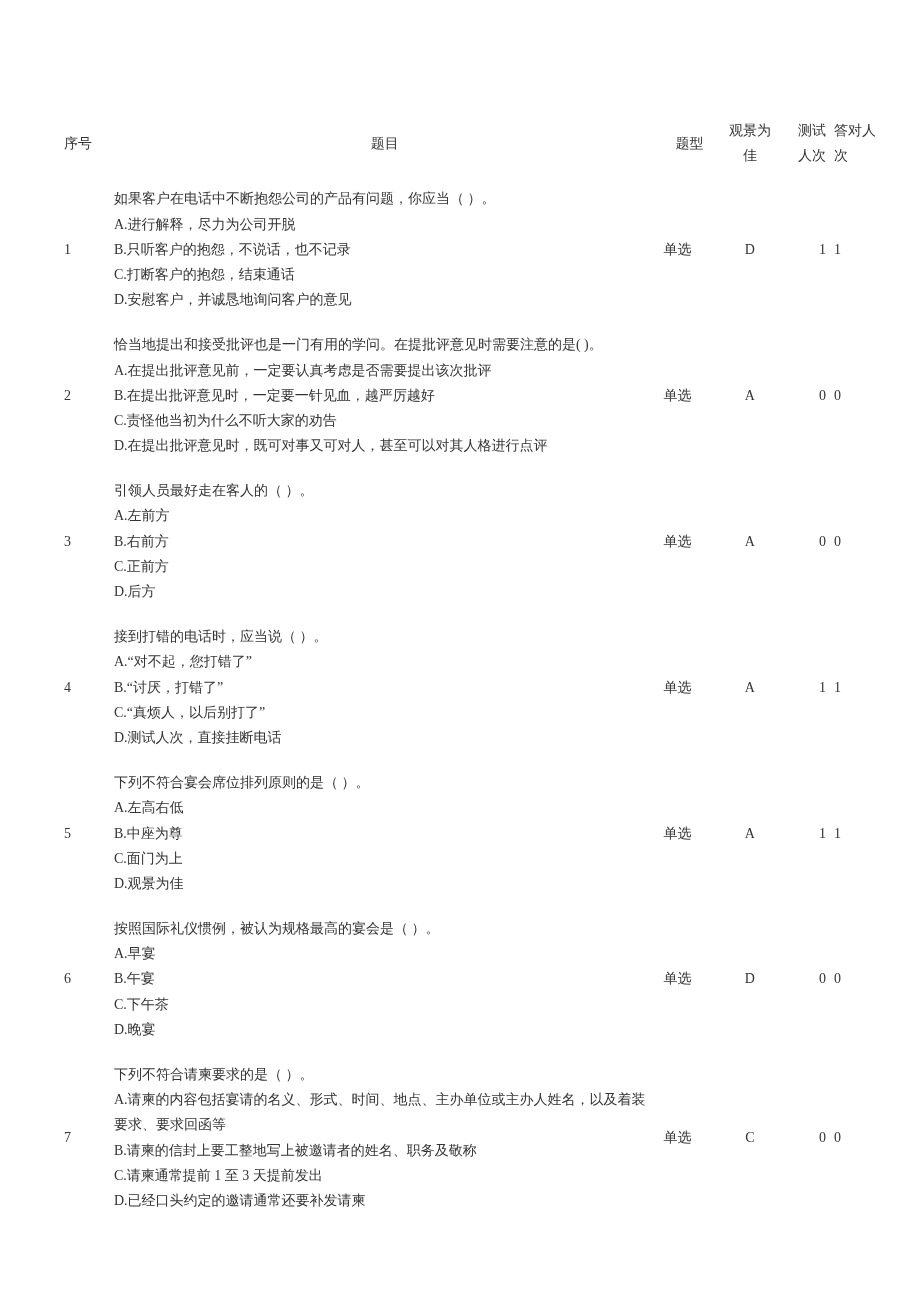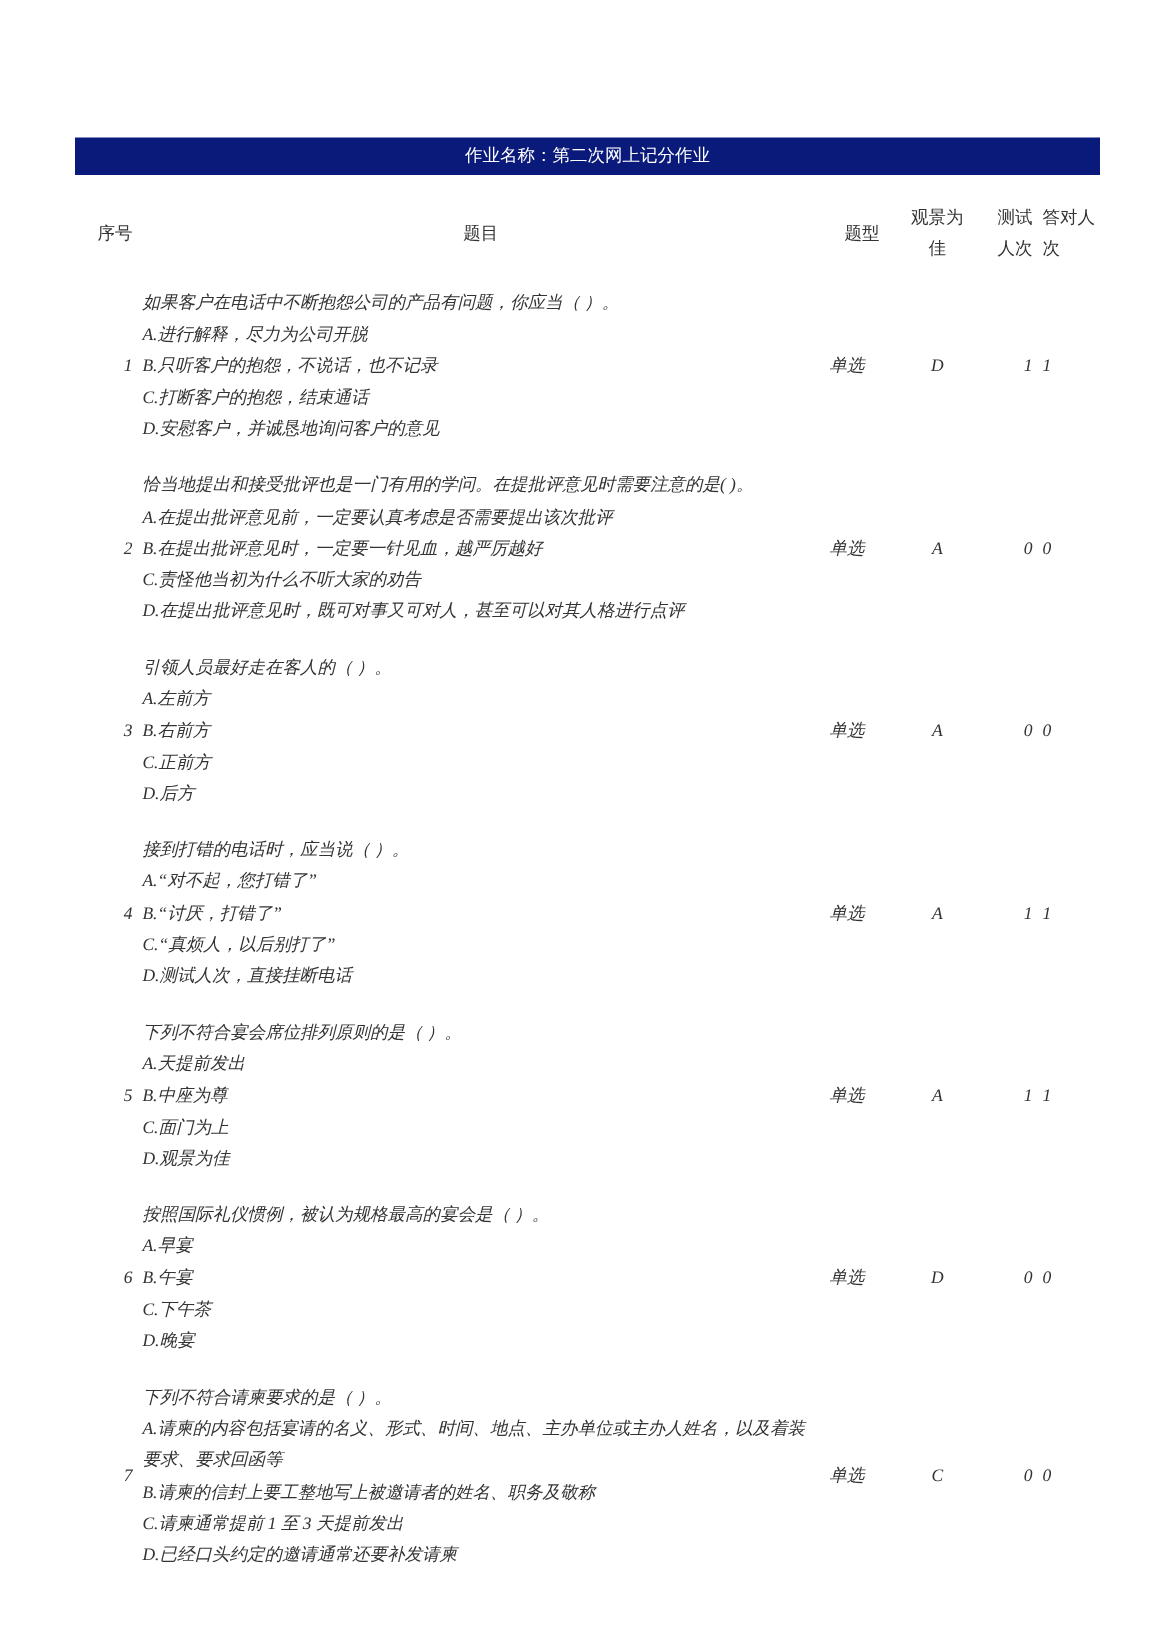--- a/index.html
+++ b/index.html
@@ -29,34 +29,33 @@
   }
   th, td {
     vertical-align: middle;
     padding: 8px 4px;
     line-height: 1.8;
   }
   th {
     font-weight: normal;
     text-align: center;
   }
-  .col-seq { width: 40px; text-align: right; }
+  .col-seq { width: 40px; text-align: left; }
   .col-q   { width: 520px; text-align: left; }
   .col-type{ width: 50px; }
   .col-ans { width: 50px; text-align: center; }
   .col-test{ width: 40px; text-align: right; }
   .col-corr{ width: 40px; text-align: left; }
   .question-text { white-space: pre-line; }
-  .row-gap td { padding-top: 10px; padding-bottom: 10px; font-style: italic; }
+  .row-gap td { padding-top: 10px; padding-bottom: 10px; }
 </style>
 </head>
 <body>
 
 <div class="page">
-  <div class="title-bar">作业名称：第二次网上记分作业</div>
   <table>
     <thead>
       <tr>
         <th class="col-seq">序号</th>
         <th class="col-q" style="text-align:center;">题目</th>
         <th class="col-type">题型</th>
         <th class="col-ans">观景为佳</th>
         <th class="col-test">测试人次</th>
         <th class="col-corr">答对人次</th>
       </tr>
@@ -106,21 +105,21 @@
 C.“真烦人，以后别打了”
 D.测试人次，直接挂断电话</td>
           <td class="col-type">单选</td>
           <td class="col-ans">A</td>
           <td class="col-test">1</td>
           <td class="col-corr">1</td>
         </tr>
         <tr class="row-gap">
           <td class="col-seq">5</td>
           <td class="col-q question-text">下列不符合宴会席位排列原则的是（ ）。
-A.天提前发出
+A.左高右低
 B.中座为尊
 C.面门为上
 D.观景为佳</td>
           <td class="col-type">单选</td>
           <td class="col-ans">A</td>
           <td class="col-test">1</td>
           <td class="col-corr">1</td>
         </tr>
         <tr class="row-gap">
           <td class="col-seq">6</td>

